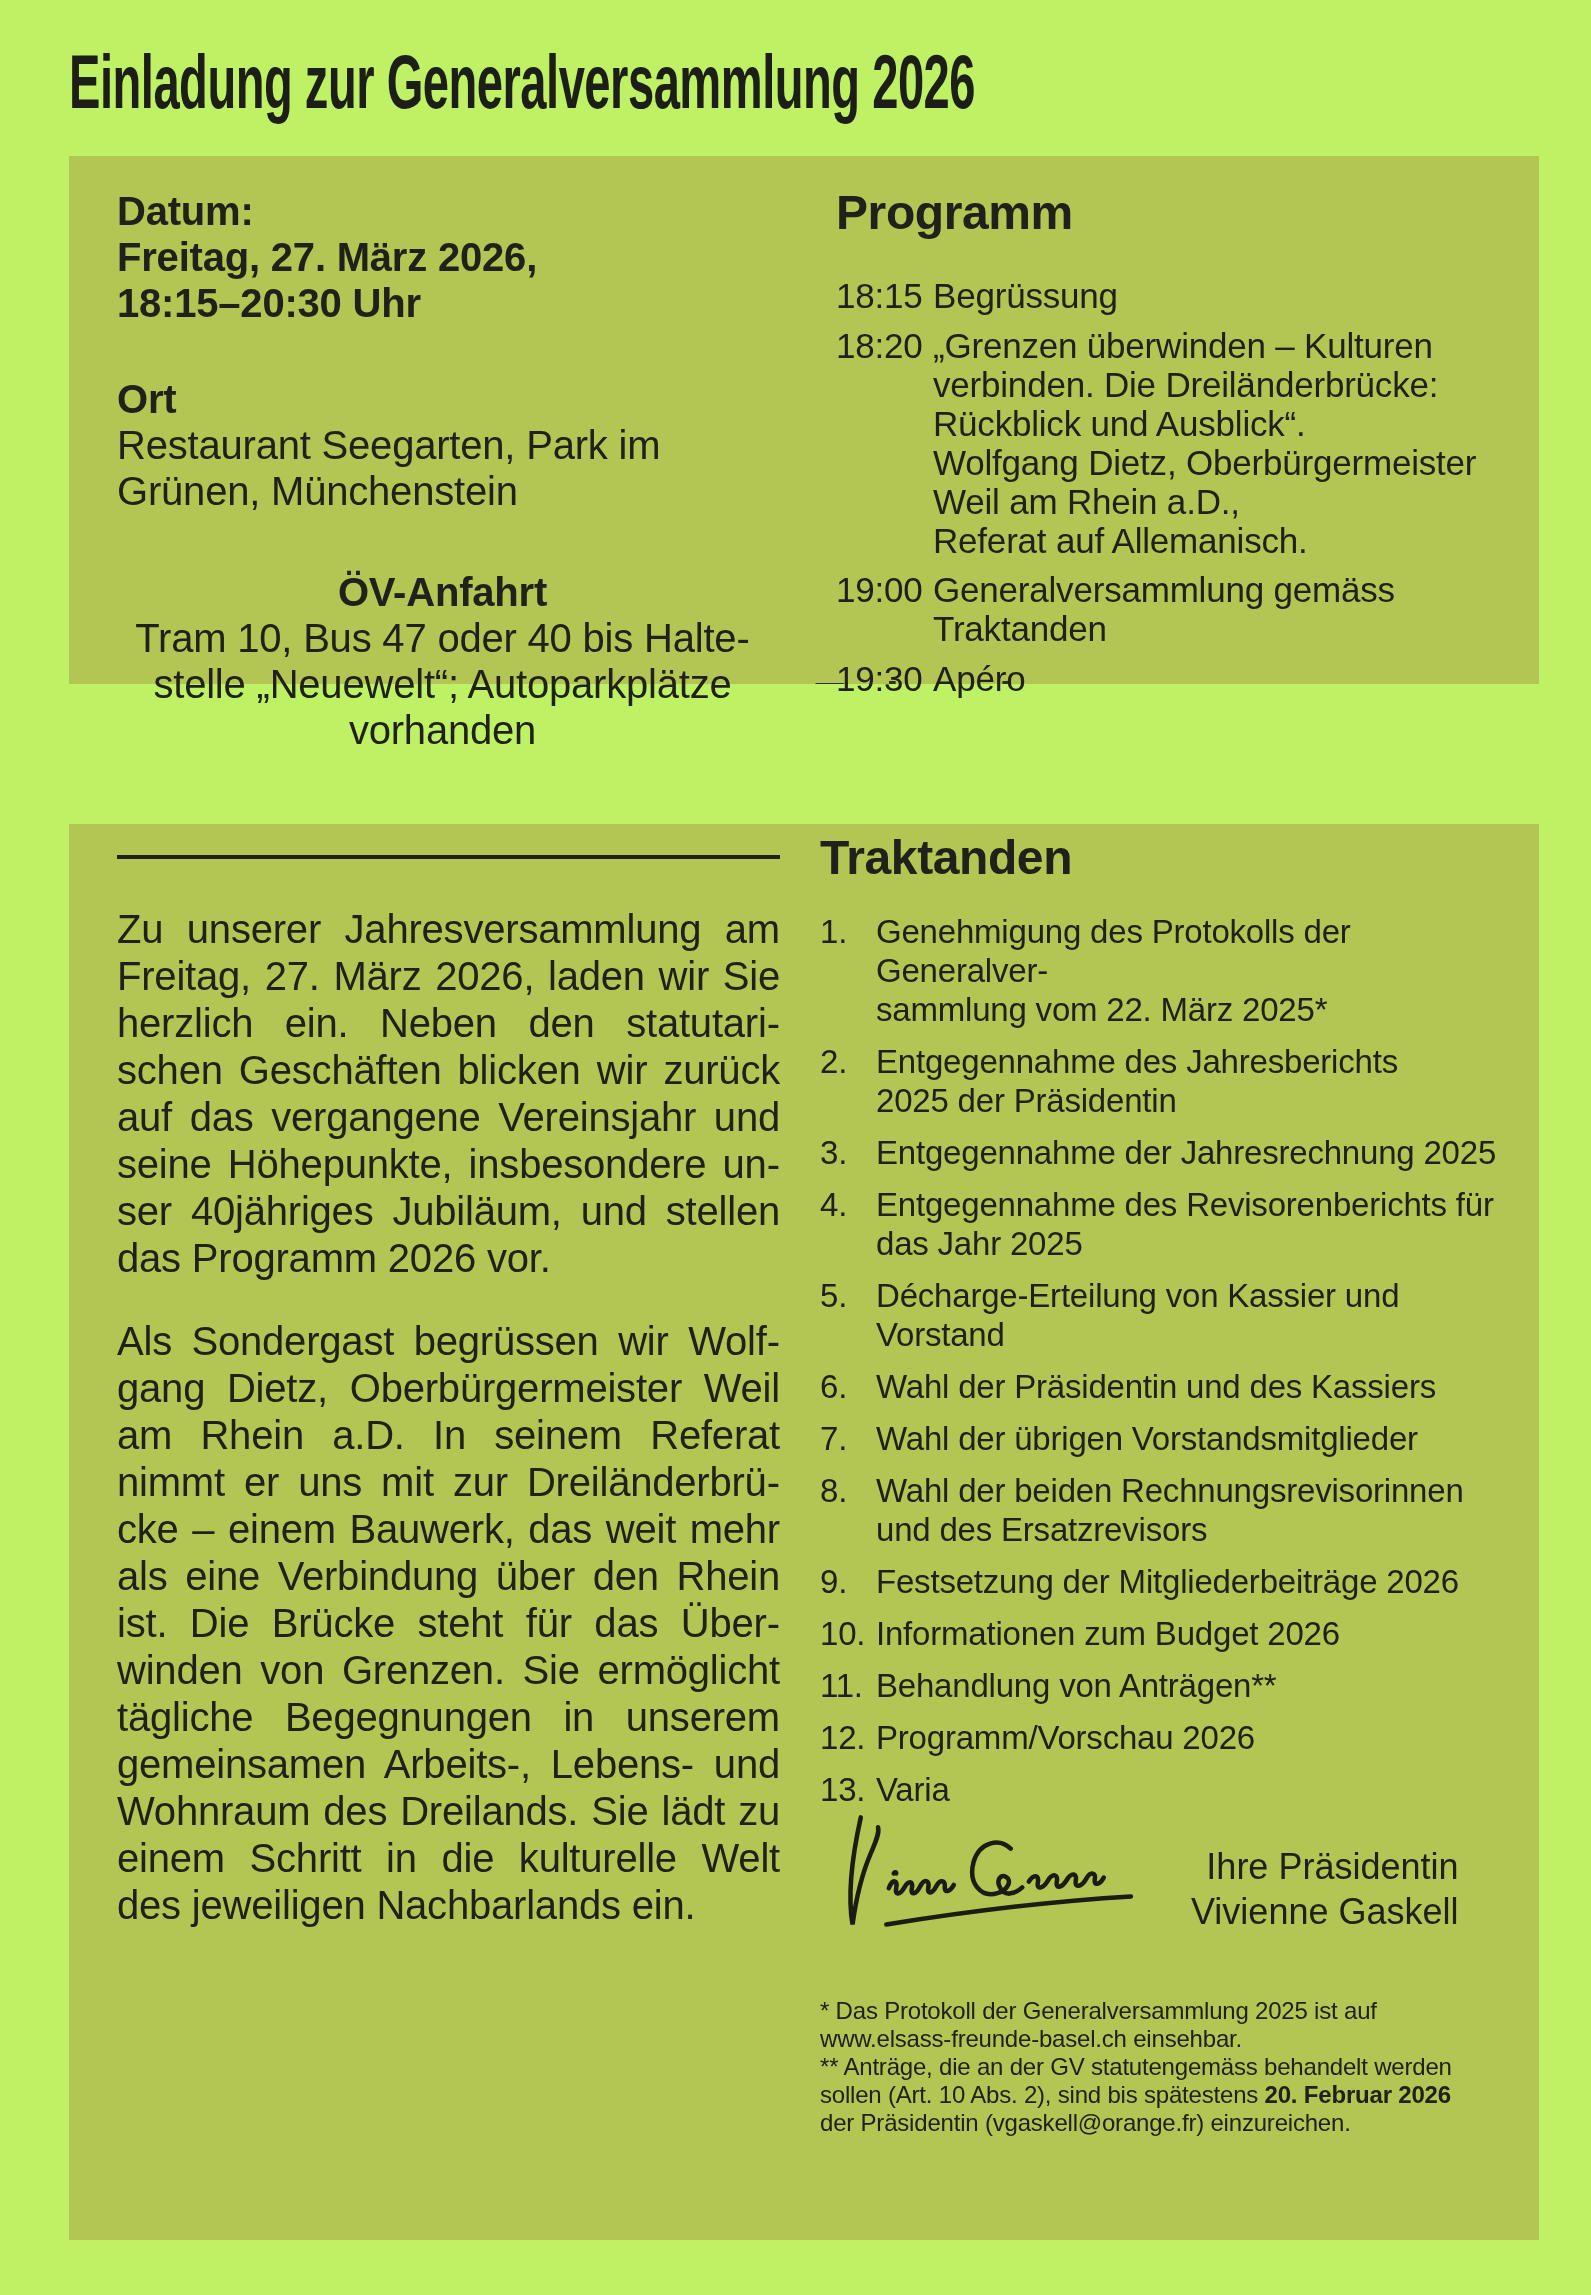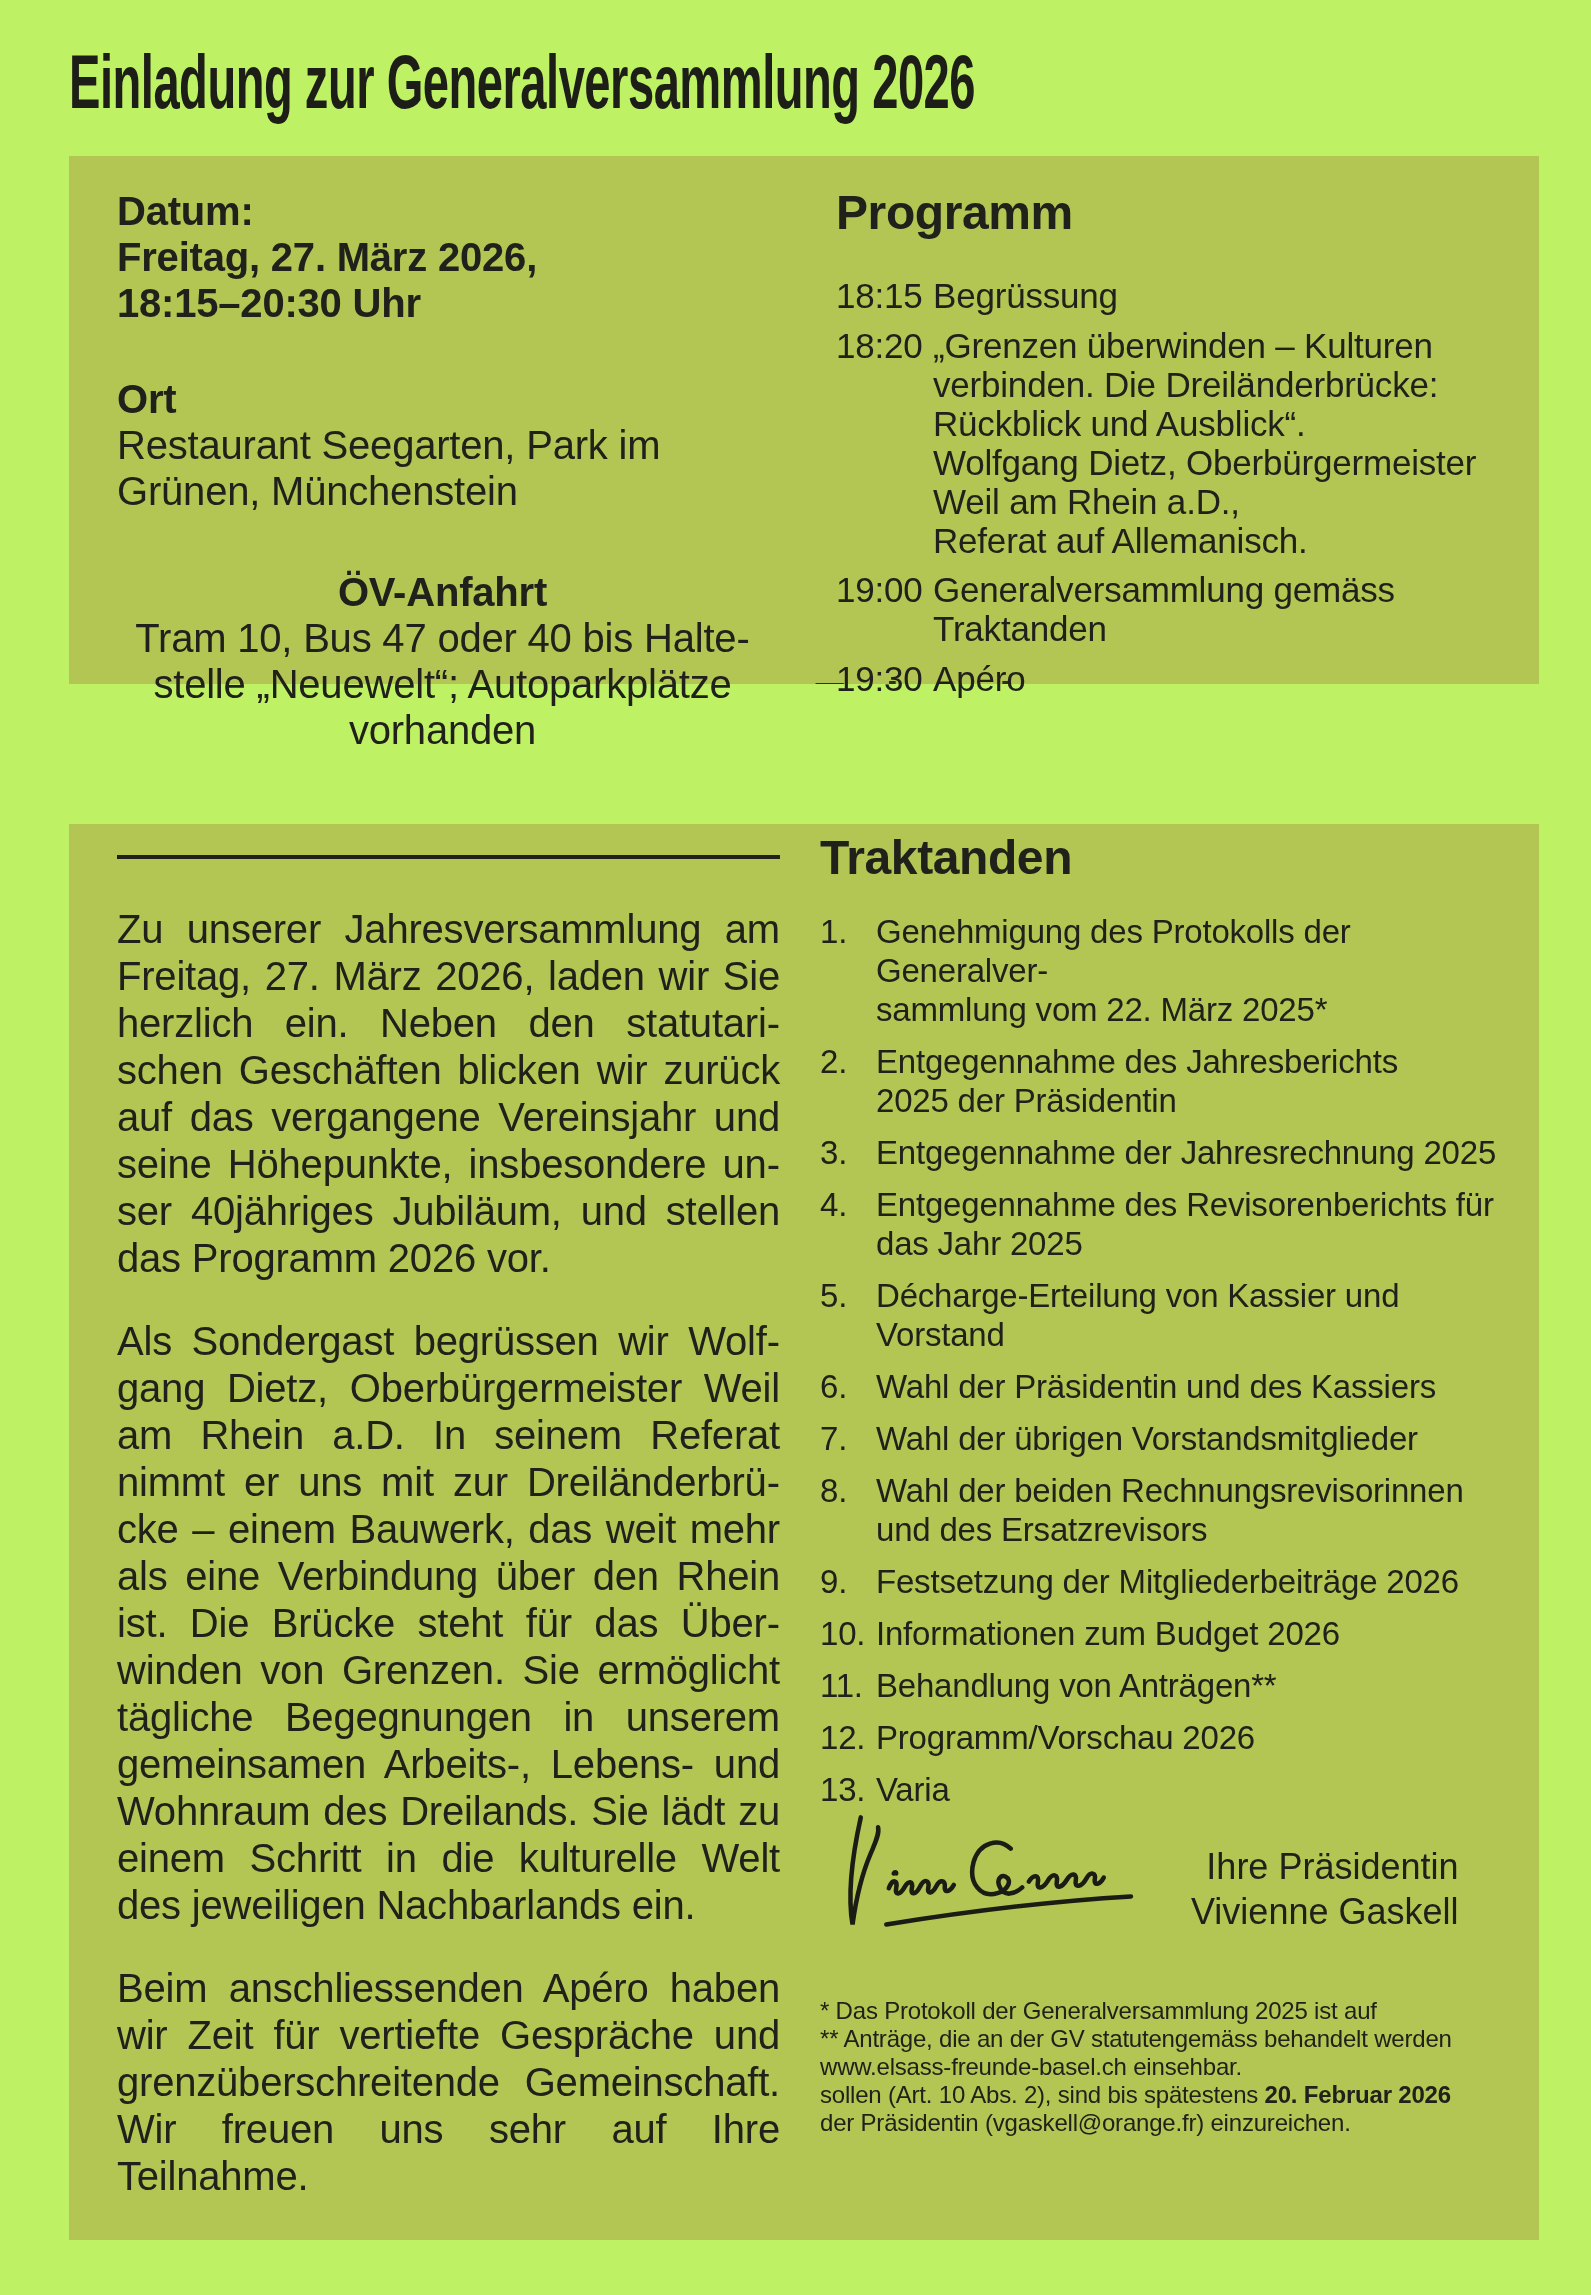--- a/index.html
+++ b/index.html
@@ -123,21 +123,20 @@
     </div>
   </div>
 
   <div class="panel" id="panel-main">
 
     <div id="rule"></div>
 
     <div id="intro-col">
       <p class="para">Zu unserer Jahresversammlung am Freitag, 27. März 2026, laden wir Sie herzlich ein. Neben den statutari­schen Geschäften blicken wir zurück auf das vergangene Vereinsjahr und seine Höhepunkte, insbesondere un­ser 40jähriges Jubiläum, und stellen das Programm 2026 vor.</p>
       <p class="para">Als Sondergast begrüssen wir Wolf­gang Dietz, Oberbürgermeister Weil am Rhein a.D. In seinem Referat nimmt er uns mit zur Dreiländerbrü­cke – einem Bauwerk, das weit mehr als eine Verbindung über den Rhein ist. Die Brücke steht für das Über­winden von Grenzen. Sie ermöglicht tägliche Begegnungen in unserem gemeinsamen Arbeits-, Lebens- und Wohnraum des Dreilands. Sie lädt zu einem Schritt in die kulturelle Welt des jeweiligen Nachbarlands ein.</p>
-      <p class="para">Beim anschliessenden Apéro haben wir Zeit für vertiefte Gespräche und grenzüberschreitende Gemeinschaft. Wir freuen uns sehr auf Ihre Teilnahme.</p>
     </div>
 
     <div id="agenda-col">
       <div class="panel-heading">Traktanden</div>
       <div id="agenda-list">
           <div class="trk-item">
           <div class="trk-num">1.</div>
           <div class="trk-text lines">Genehmigung des Protokolls der Generalver-
 sammlung vom 22. März 2025*</div>
         </div>
@@ -208,21 +207,21 @@
         </g>
       </svg>
       <div id="signature-caption">
         <div>Ihre Präsidentin</div>
         <div>Vivienne Gaskell</div>
       </div>
     </div>
 
     <div id="footnotes">
       <div>* Das Protokoll der Generalversammlung 2025 ist auf</div>
+      <div>www.elsass-freunde-basel.ch einsehbar.</div>
       <div>** Anträge, die an der GV statutengemäss behandelt werden</div>
-      <div>www.elsass-freunde-basel.ch einsehbar.</div>
       <div><span>sollen (Art. 10 Abs. 2), sind bis spätestens </span><b>20. Februar 2026</b></div>
       <div>der Präsidentin (vgaskell@orange.fr) einzureichen.</div>
     </div>
   </div>
 
 </div>
 
 
 </body></html>

